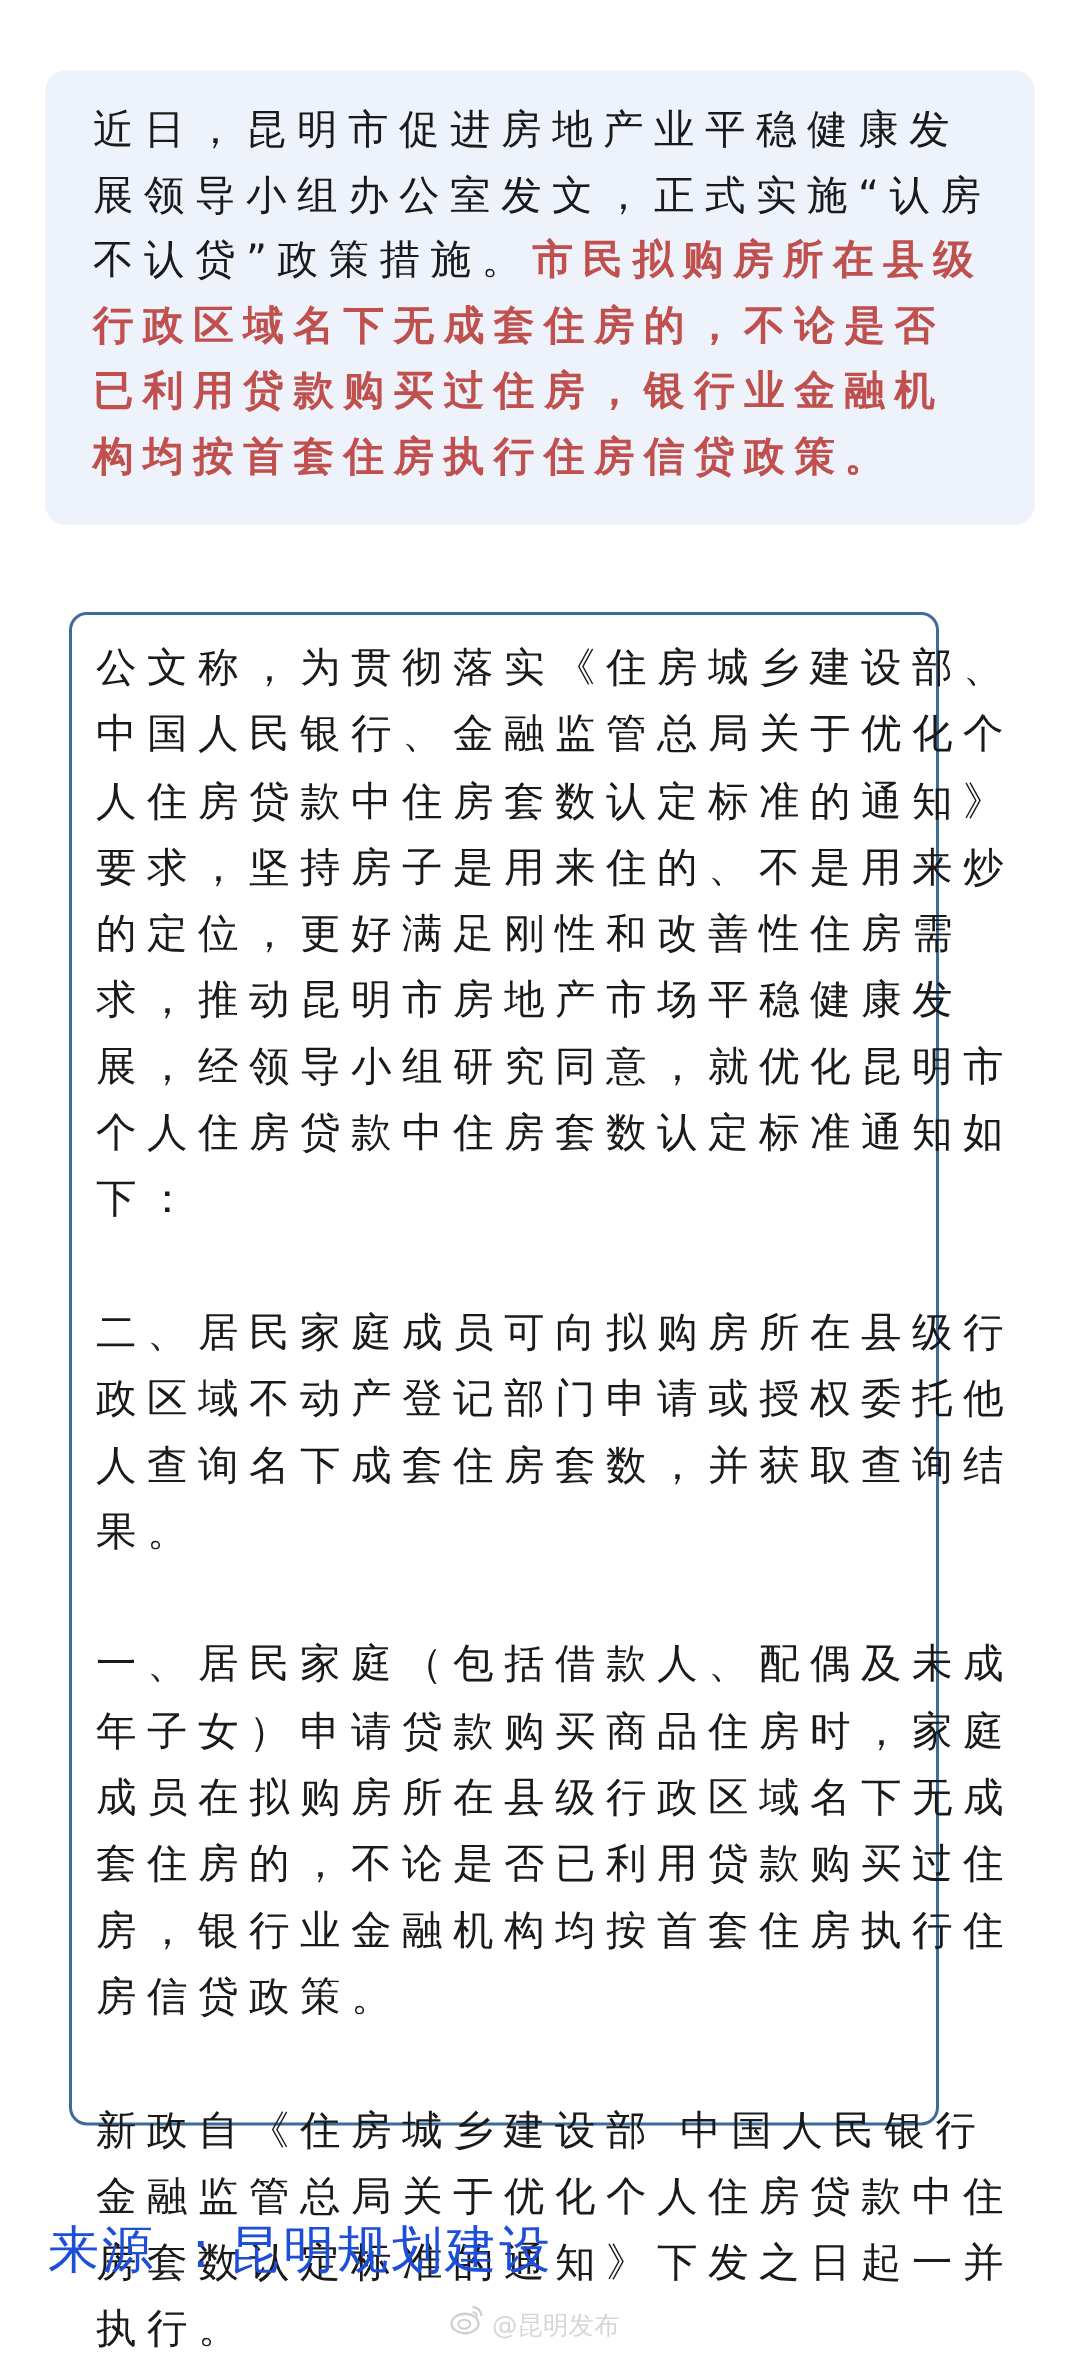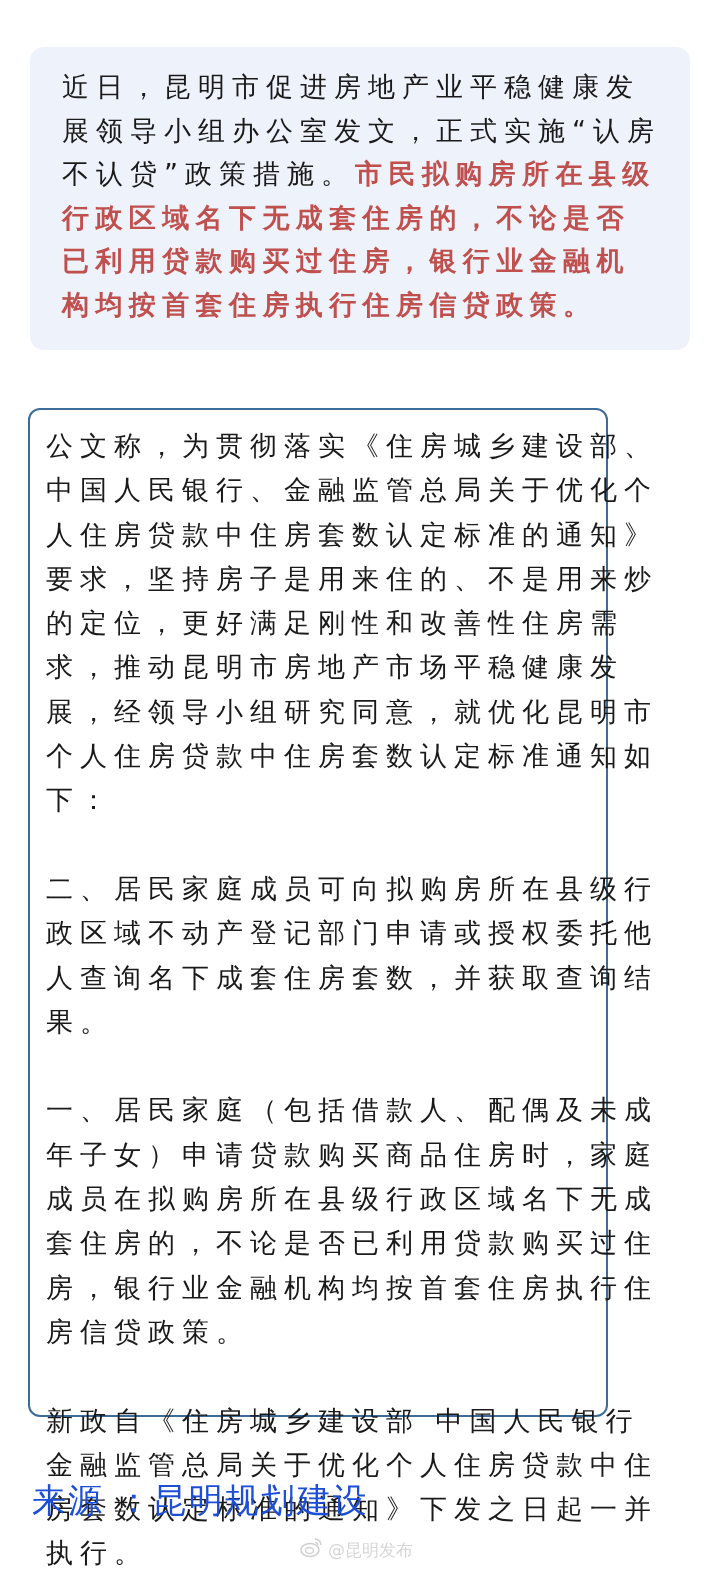--- a/index.html
+++ b/index.html
@@ -9,21 +9,21 @@
     position: absolute; left: 30px; top: 47px; width: 660px; height: 303px;
     background: #eef2fb; border-radius: 14px; box-sizing: border-box;
     padding: 64px 40px 0 32px;
   }
   .summary-text {
     position: absolute; left: 32px; top: 18px; width: 600px;
     font-size: 27px; line-height: 43.5px; letter-spacing: 7px; margin: 0;
   }
   .summary-text .hl { color: #c0504d; font-weight: bold; letter-spacing: 6.4px; }
   .notice-box {
-    position: absolute; left: 28px; top: 408px; width: 580px; height: 1009px;
+    position: absolute; left: 46px; top: 408px; width: 580px; height: 1009px;
     border: 2px solid #3d6b9a; border-radius: 12px; box-sizing: border-box;
   }
   .notice-body { position: absolute; left: 16px; top: 14px; width: 630px; }
   .notice-body p {
     margin: 0 0 44.3px 0; font-size: 27px; line-height: 44.3px; letter-spacing: 7px;
   }
   .source-line {
     position: absolute; left: 32px; top: 1482px; font-size: 34px; line-height: 36px;
     color: #1d4ed8; letter-spacing: 2px;
   }

